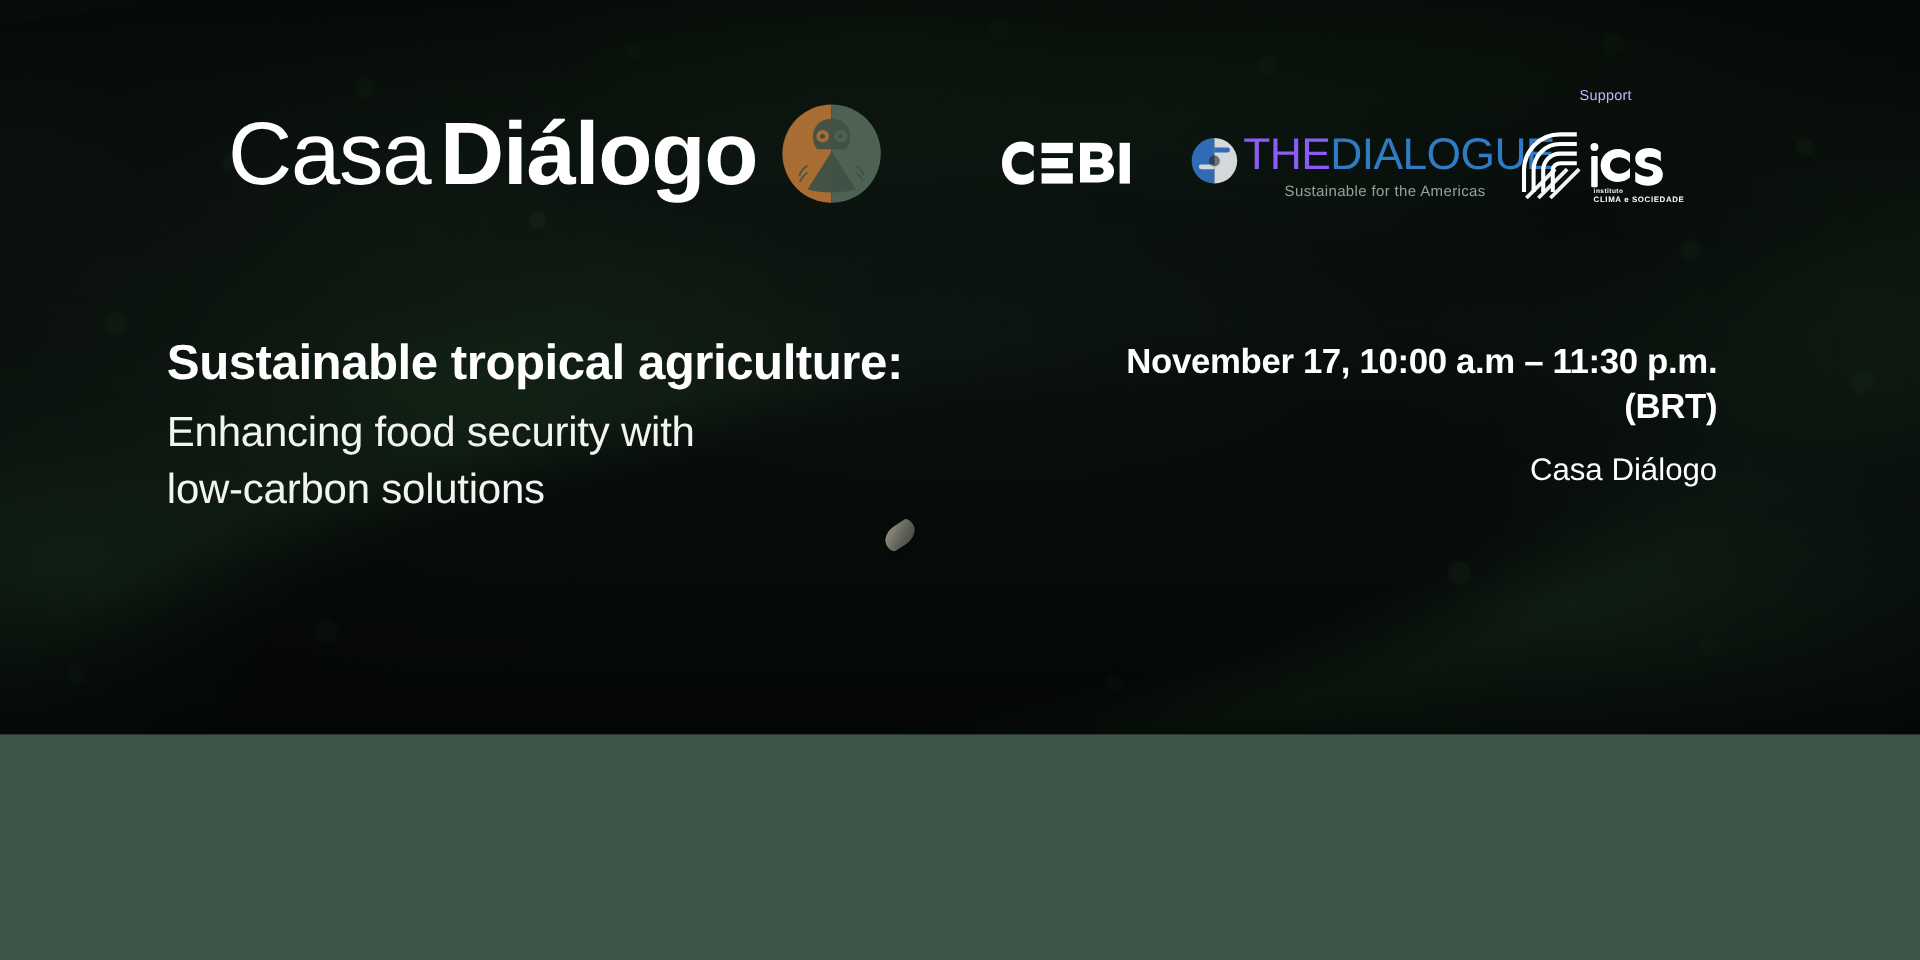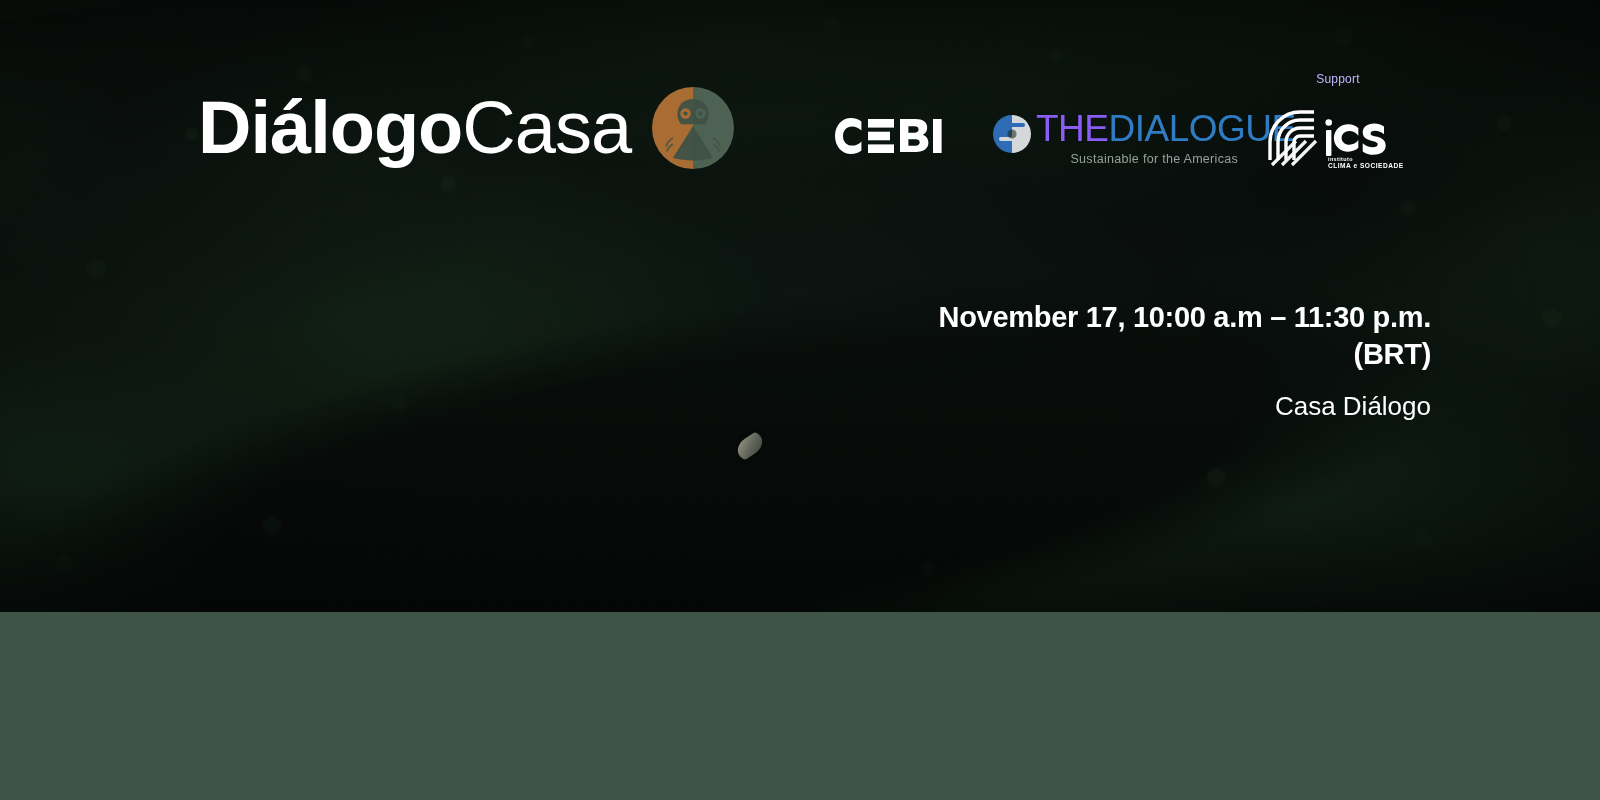--- a/index.html
+++ b/index.html
@@ -101,21 +101,21 @@
   .support-label { font-size:12px; color:#c4b5fd; text-align:center; letter-spacing:.2px; }
   .ics-logo { position:absolute; left:1266px; top:108px; width:128px; height:62px; }
 
   
   .headline { position:absolute; left:139px; top:278px; width:790px; }
   .headline h1 { font-size:41px; font-weight:700; color:#fff; line-height:1.18;
                  letter-spacing:-.4px; }
   .headline h2 { margin-top:12px; font-size:35px; font-weight:300; color:#f2f4f1;
                  line-height:1.33; letter-spacing:-.2px; }
 
-  .eventinfo { position:absolute; right:169px; top:299px; width:520px; text-align:right; }
+  .eventinfo { position:absolute; right:169px; top:284px; width:520px; text-align:right; }
   .ev-date { font-size:29px; font-weight:700; color:#fff; line-height:1.28; letter-spacing:-.3px; }
   .ev-venue { margin-top:19px; font-size:26px; font-weight:300; color:#ffffff; line-height:1.1; }
   .ev-addr { margin-top:8px; font-size:15px; font-weight:400; color:#e4e9e4; letter-spacing:.1px; }
 
   
   .footer { position:absolute; left:0; top:612px; width:1600px; height:188px; background:#3e5449; }
   svg { overflow:visible; }
 </style>
 </head>
 <body>
@@ -130,22 +130,22 @@
       <div class="canopy-grain"></div>
       <div class="vignette"></div>
       <div class="boat">
         <div class="boat-hull"></div>
       </div>
     </div>
 
     <div class="logo-row">
 
       <div class="casa-logo">
+        <span class="casa-word casa-light">Casa</span>
         <span class="casa-word casa-bold">Diálogo</span>
-        <span class="casa-word casa-light">Casa</span>
         <span class="casa-mark">
           <svg width="84" height="84" viewBox="0 0 84 84">
             <defs>
               <clipPath id="cLeft">
                   <rect x="0" y="0" width="42" height="84"></rect>
                 </clipPath>
               <clipPath id="cRight">
                   <rect x="42" y="0" width="42" height="84"></rect>
                 </clipPath>
             </defs>
@@ -241,20 +241,27 @@
             <path d="M122 20.6c-2.7-2-6.1-3.2-9.7-3.2-7.1 0-11.6 3.6-11.6 8.8 0 4.6 3.1 7.2 9.4 8.7 4.4 1 5.6 1.8 5.6 3.4 0 1.8-1.8 3-4.8 3-3.6 0-7.4-1.6-10.2-4.1v8.2c2.9 2.2 6.8 3.4 10.9 3.4 7.5 0 12.1-3.8 12.1-9.3 0-4.9-3.1-7.5-9.8-9-4.2-.9-5.3-1.6-5.3-3.1 0-1.6 1.6-2.7 4.3-2.7 3.3 0 6.7 1.4 9.1 3.6v-8.4z" transform="translate(-4 -2)"></path>
           </g>
           <g fill="#ffffff">
             <text x="62" y="53" font-family="Liberation Sans, sans-serif" font-size="5.4" font-weight="700" letter-spacing=".4">instituto</text>
             <text x="62" y="60" font-family="Liberation Sans, sans-serif" font-size="6.6" font-weight="700" letter-spacing=".5">CLIMA e SOCIEDADE</text>
           </g>
         </svg>
       </div>
     </div>
 
+    <div class="headline">
+      <h1>Sustainable tropical agriculture:</h1>
+      <h2>
+        <span>Enhancing food security with</span><br>
+        <span>low-carbon solutions</span>
+      </h2>
+    </div>
 
     <div class="eventinfo">
       <div class="ev-date">November 17, 10:00 a.m – 11:30 p.m. (BRT)</div>
       <div class="ev-venue">Casa Diálogo</div>
     </div>
   </div>
 
   <div class="footer">
     
 

